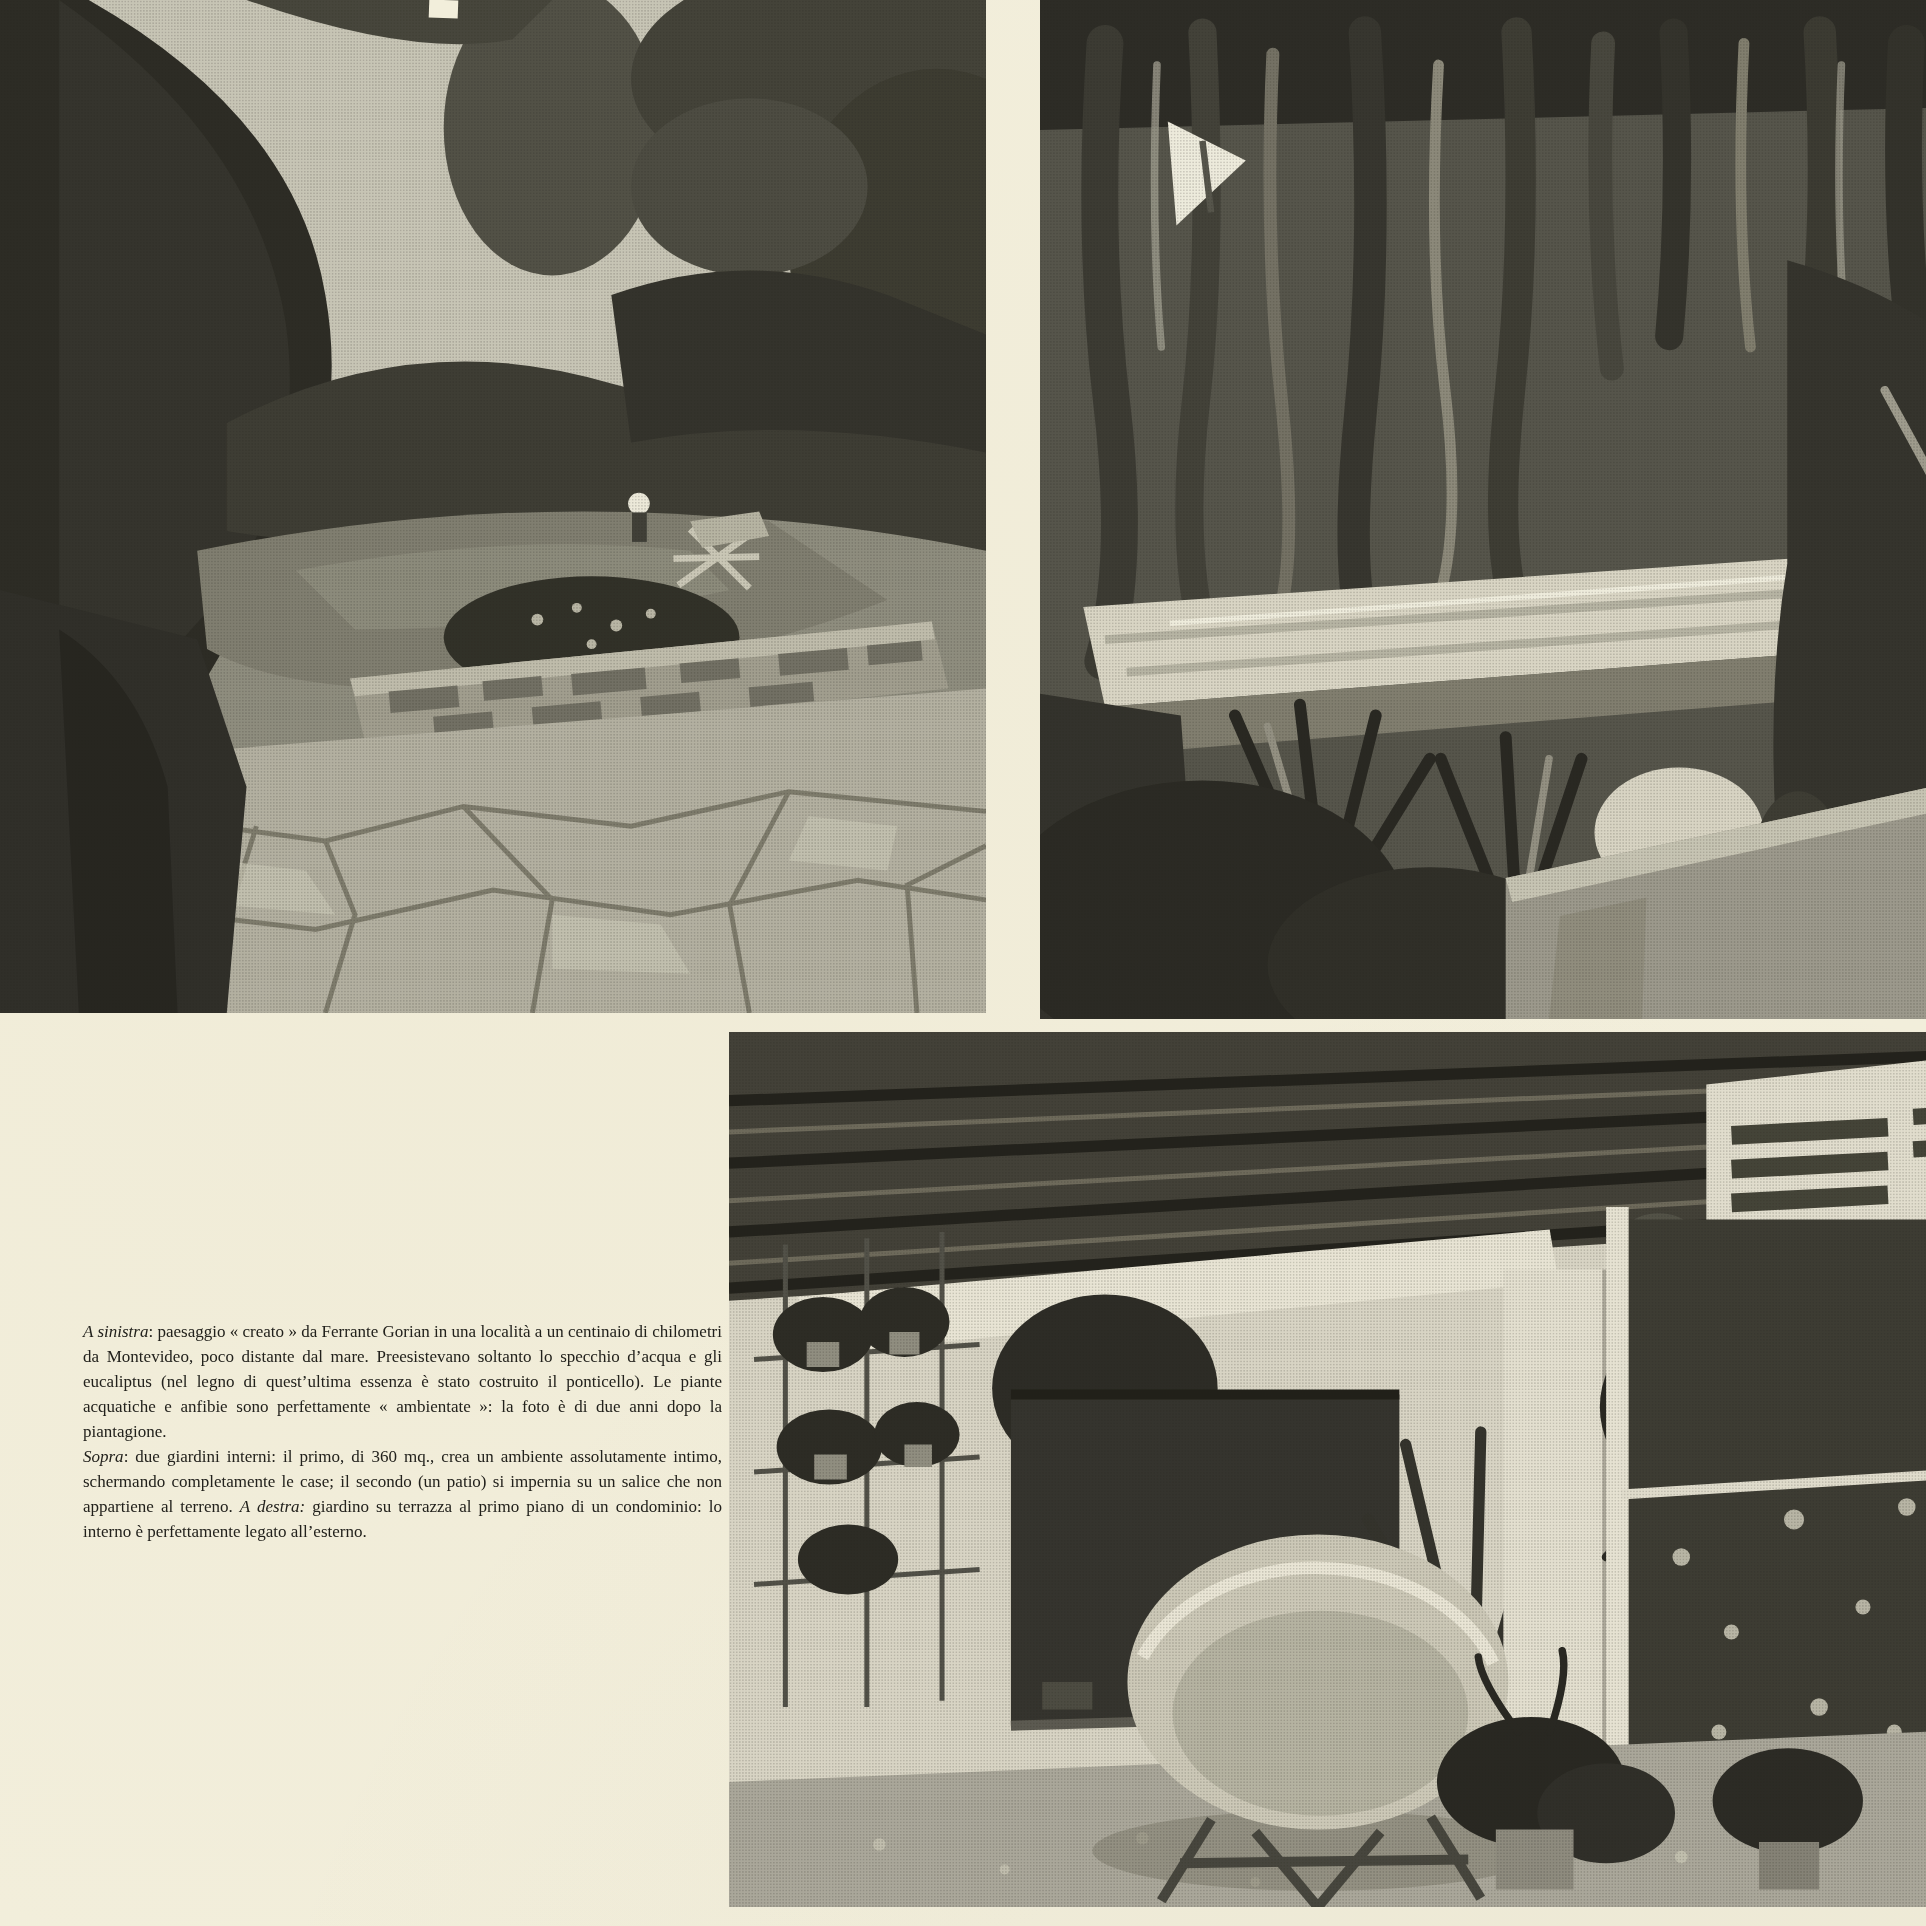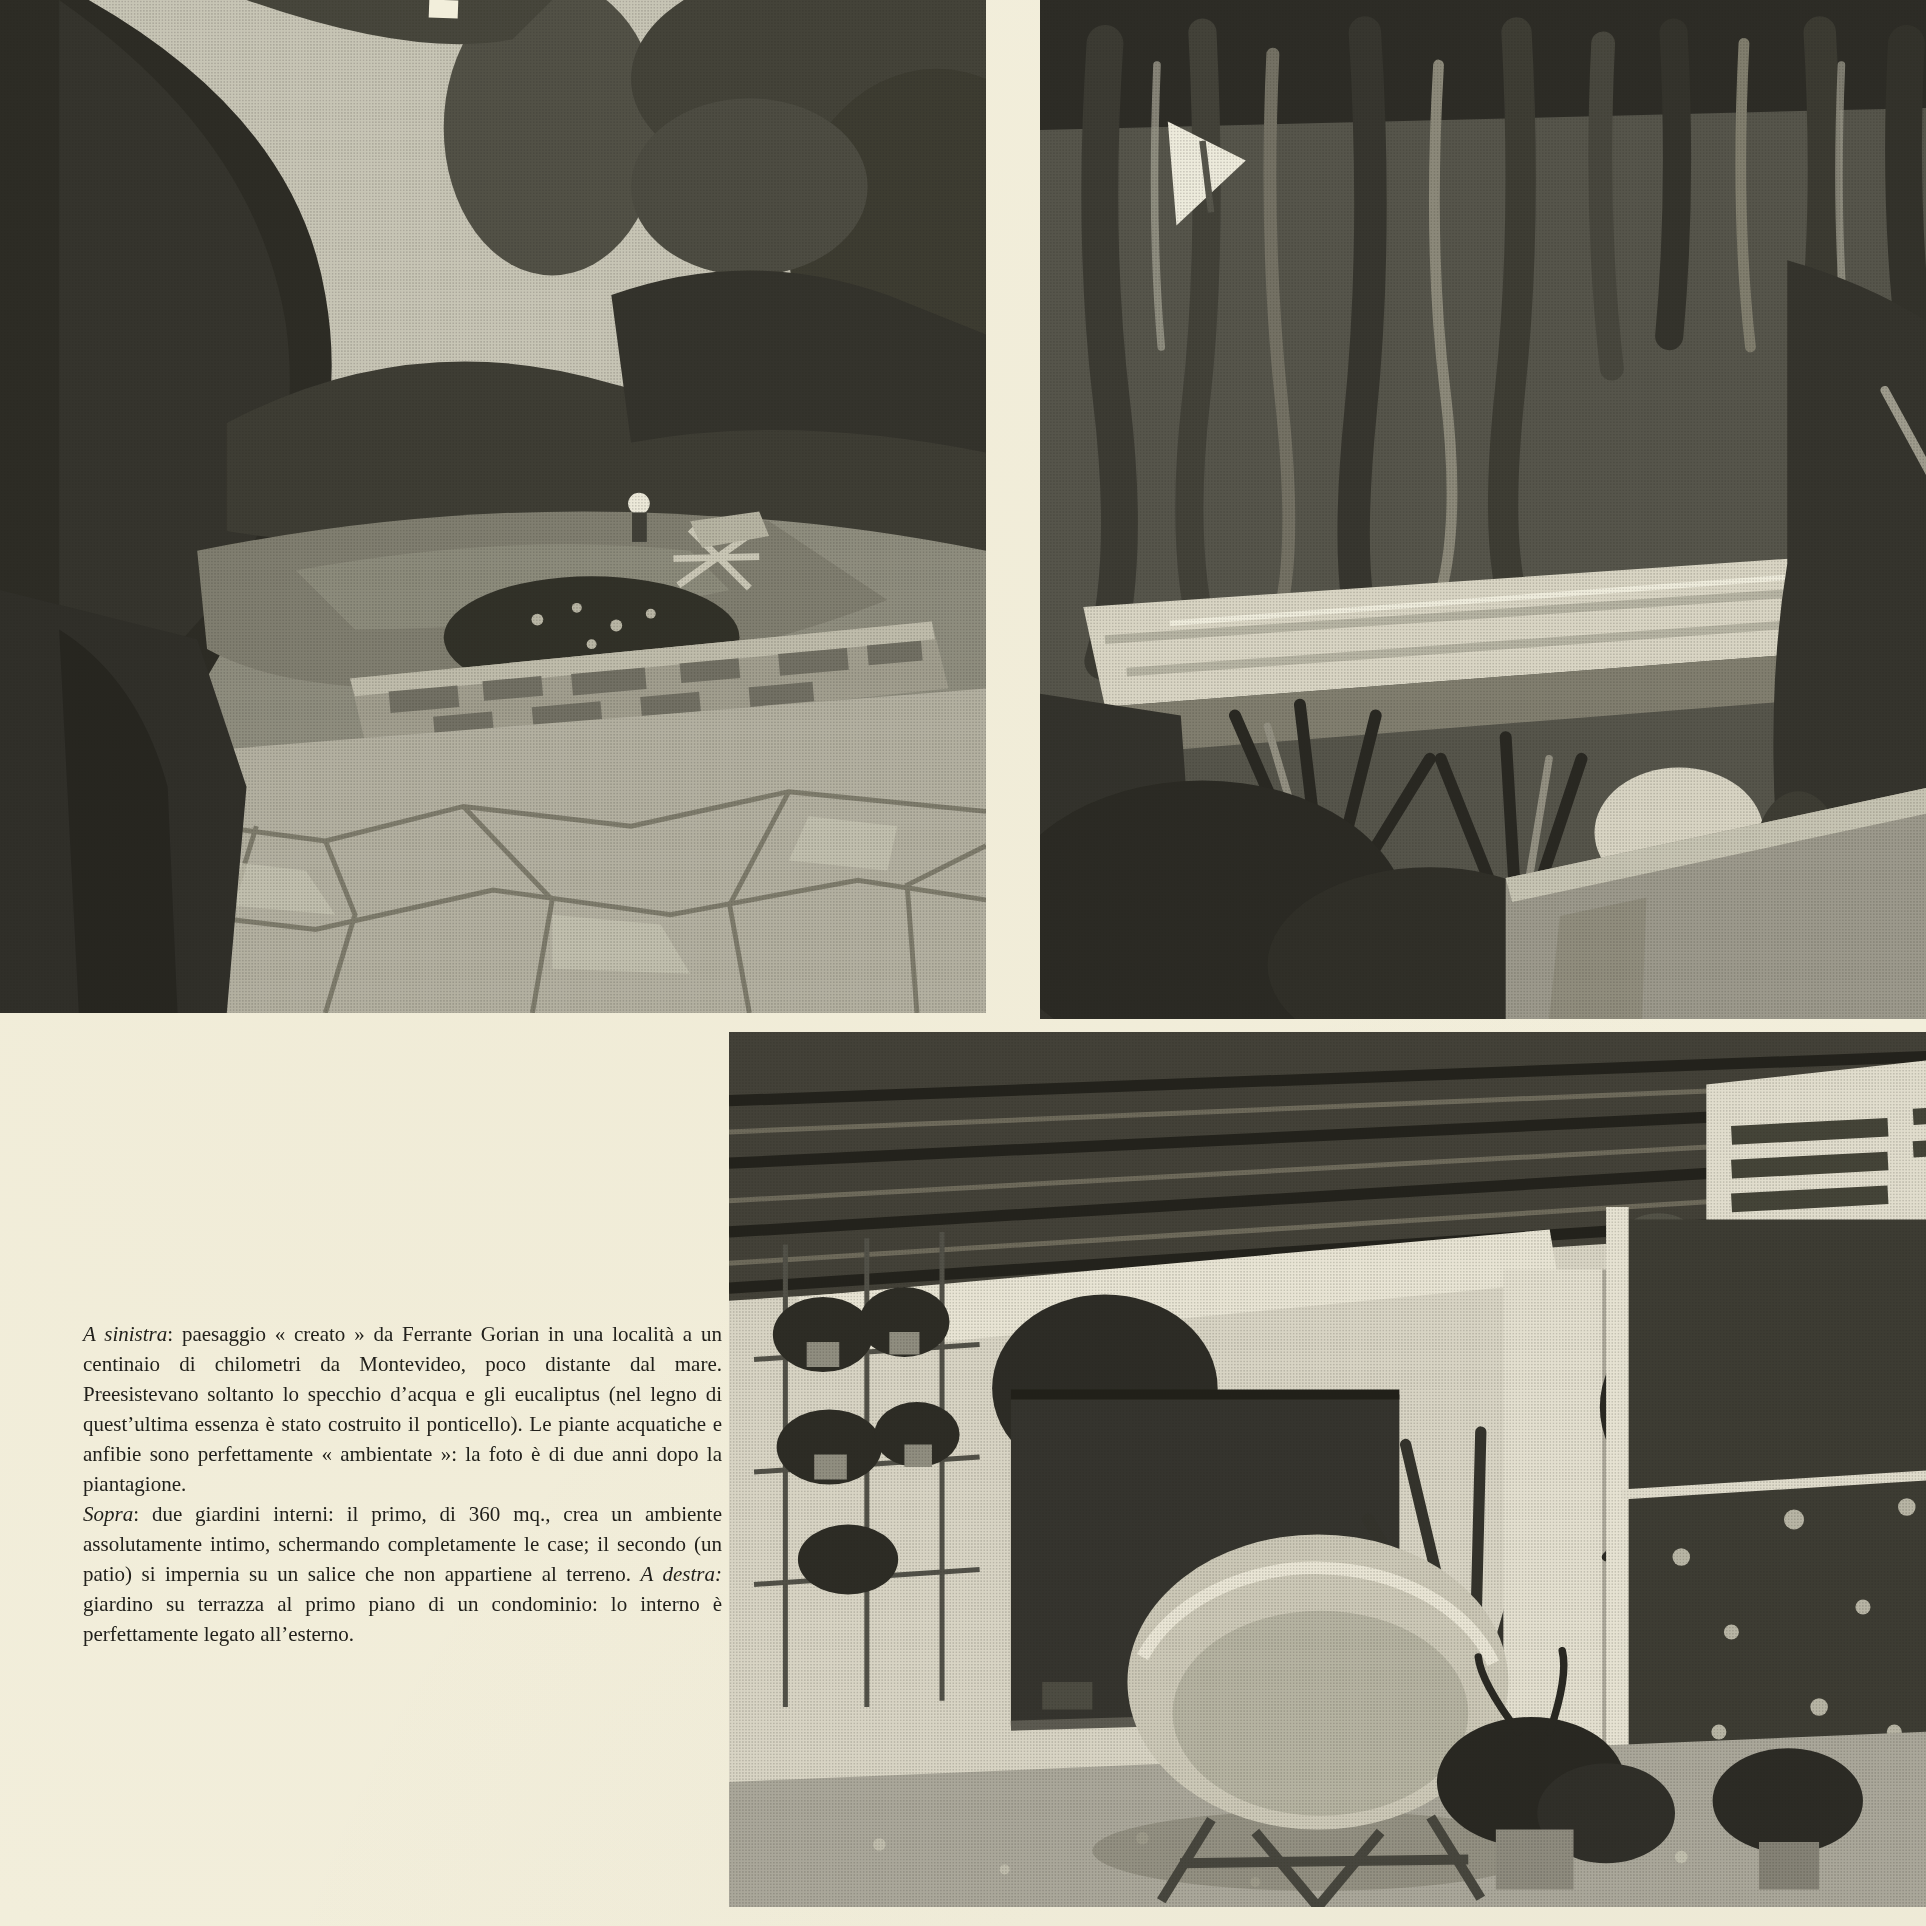--- a/index.html
+++ b/index.html
@@ -26,21 +26,21 @@
     background:rgba(242,238,219,.05);
   }
   #photo-garden{left:0;top:0;width:986px;height:1013px;}
   #photo-courtyard{left:1040px;top:0;width:1083px;height:1019px;}
   #photo-interior{left:729px;top:1032px;width:1253px;height:875px;}
 
   .scan-notch{position:absolute;left:429px;top:0;width:28.5px;height:17.7px;background:#f2eedb;transform:rotate(2deg);z-index:3;}
 
   .caption{
     position:absolute;left:83px;top:1319px;width:639px;
-    font-size:21px;line-height:30px;text-align:justify;
+    font-size:17px;line-height:25px;text-align:justify;
   }
   .caption p{margin:0;}
   em{font-style:italic;}
 </style>
 </head>
 <body>
 
 <div class="page">
 
   <div class="photo" id="photo-garden">

